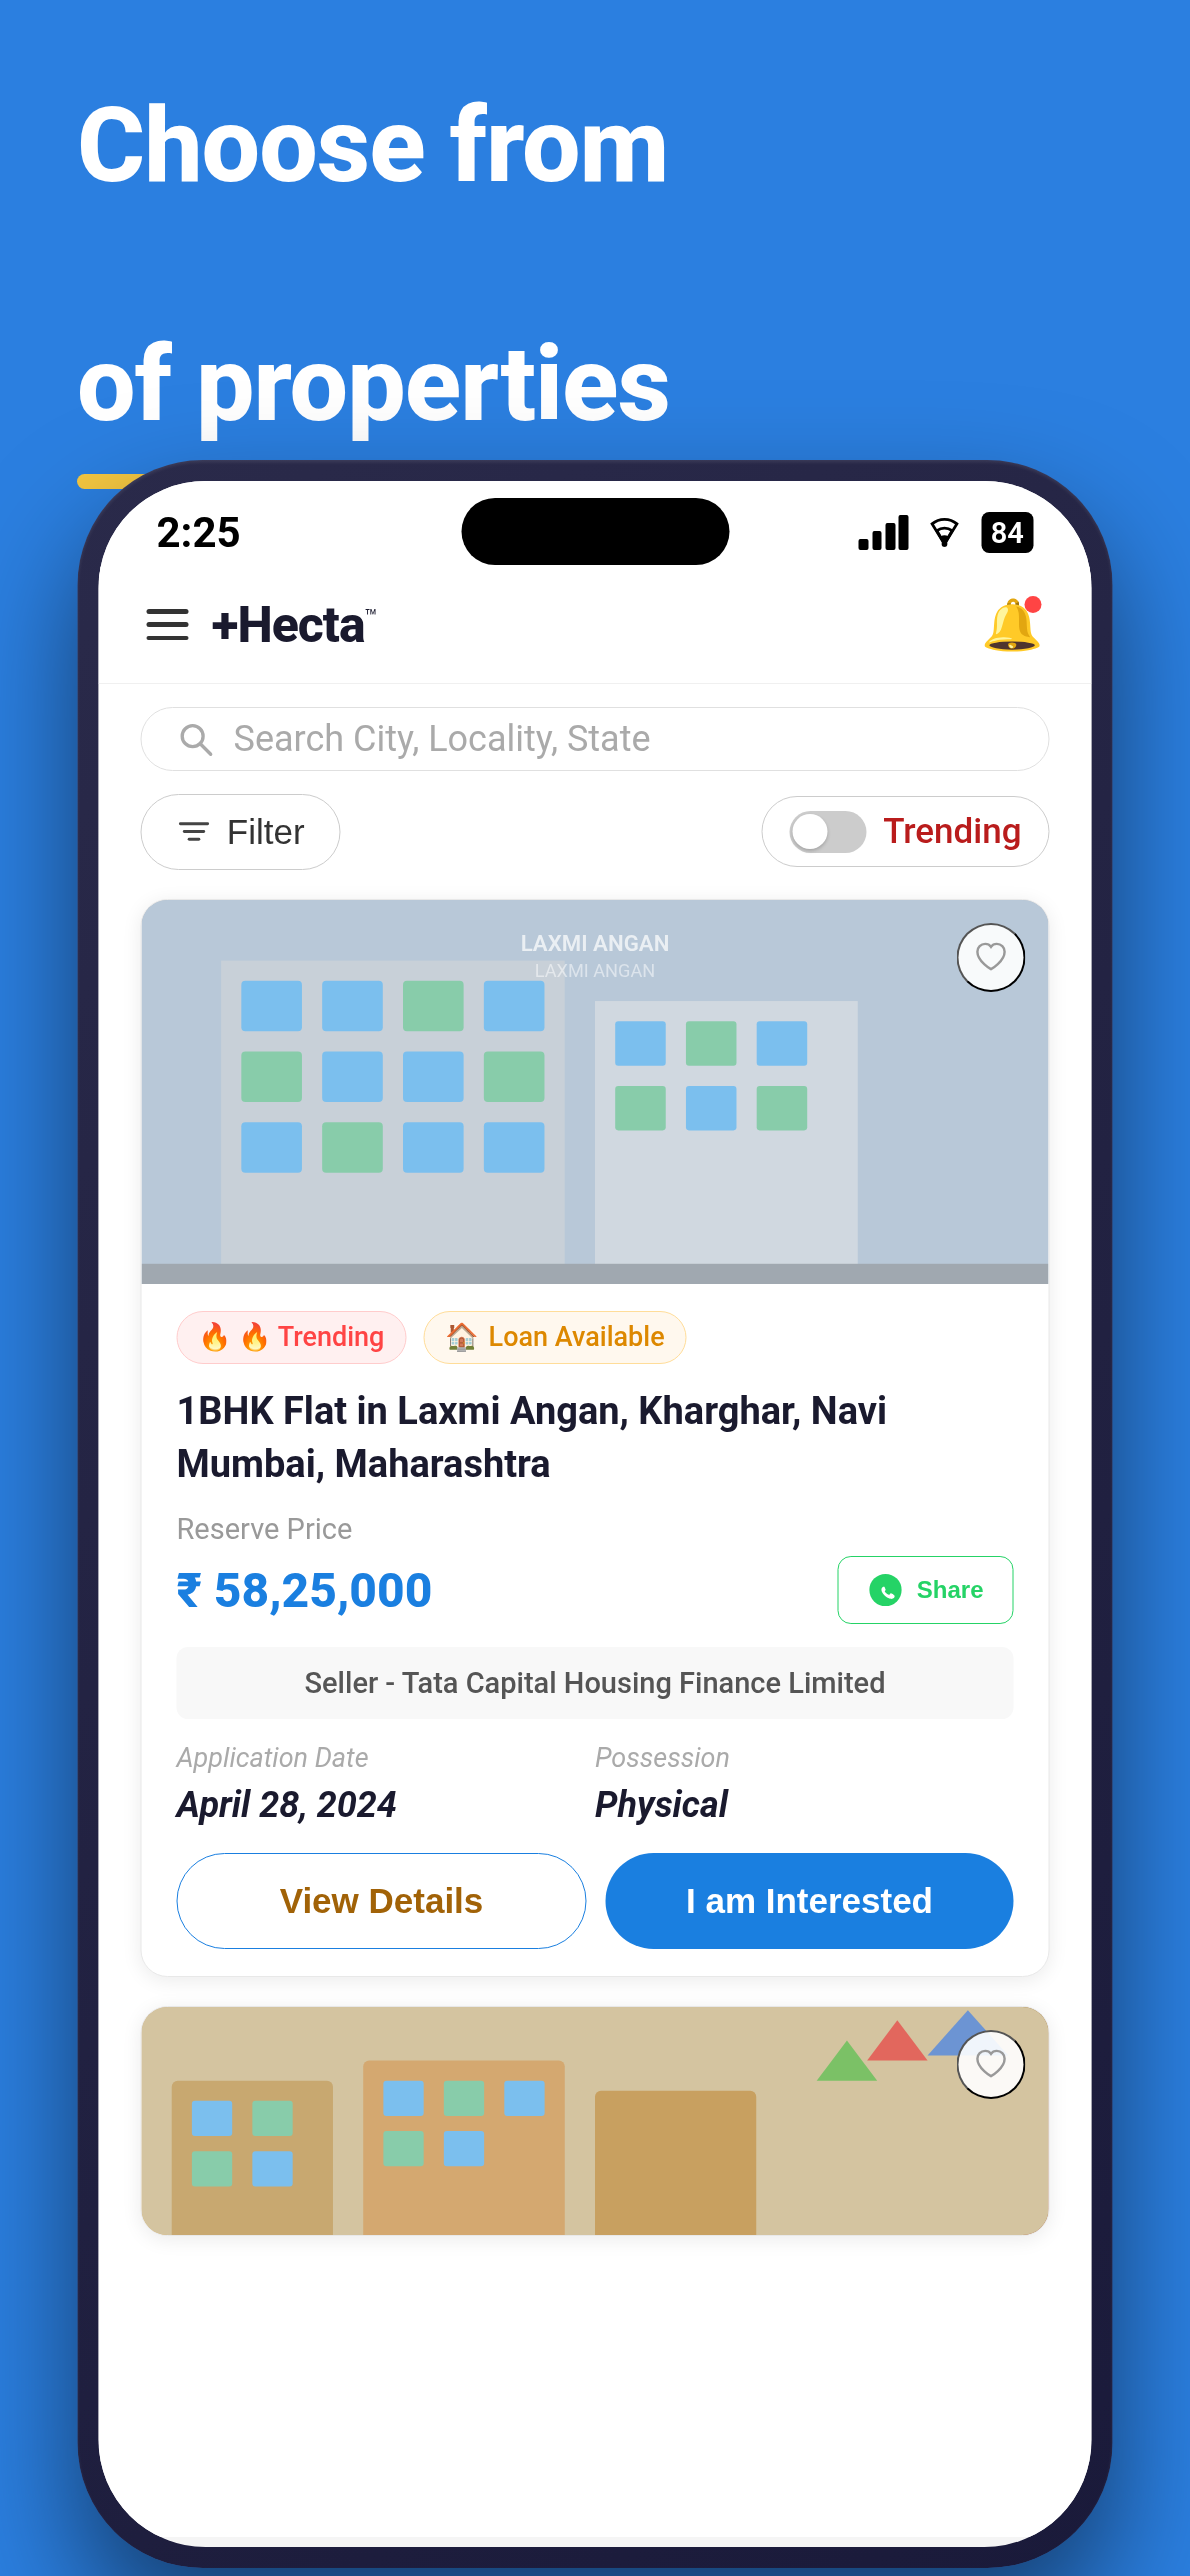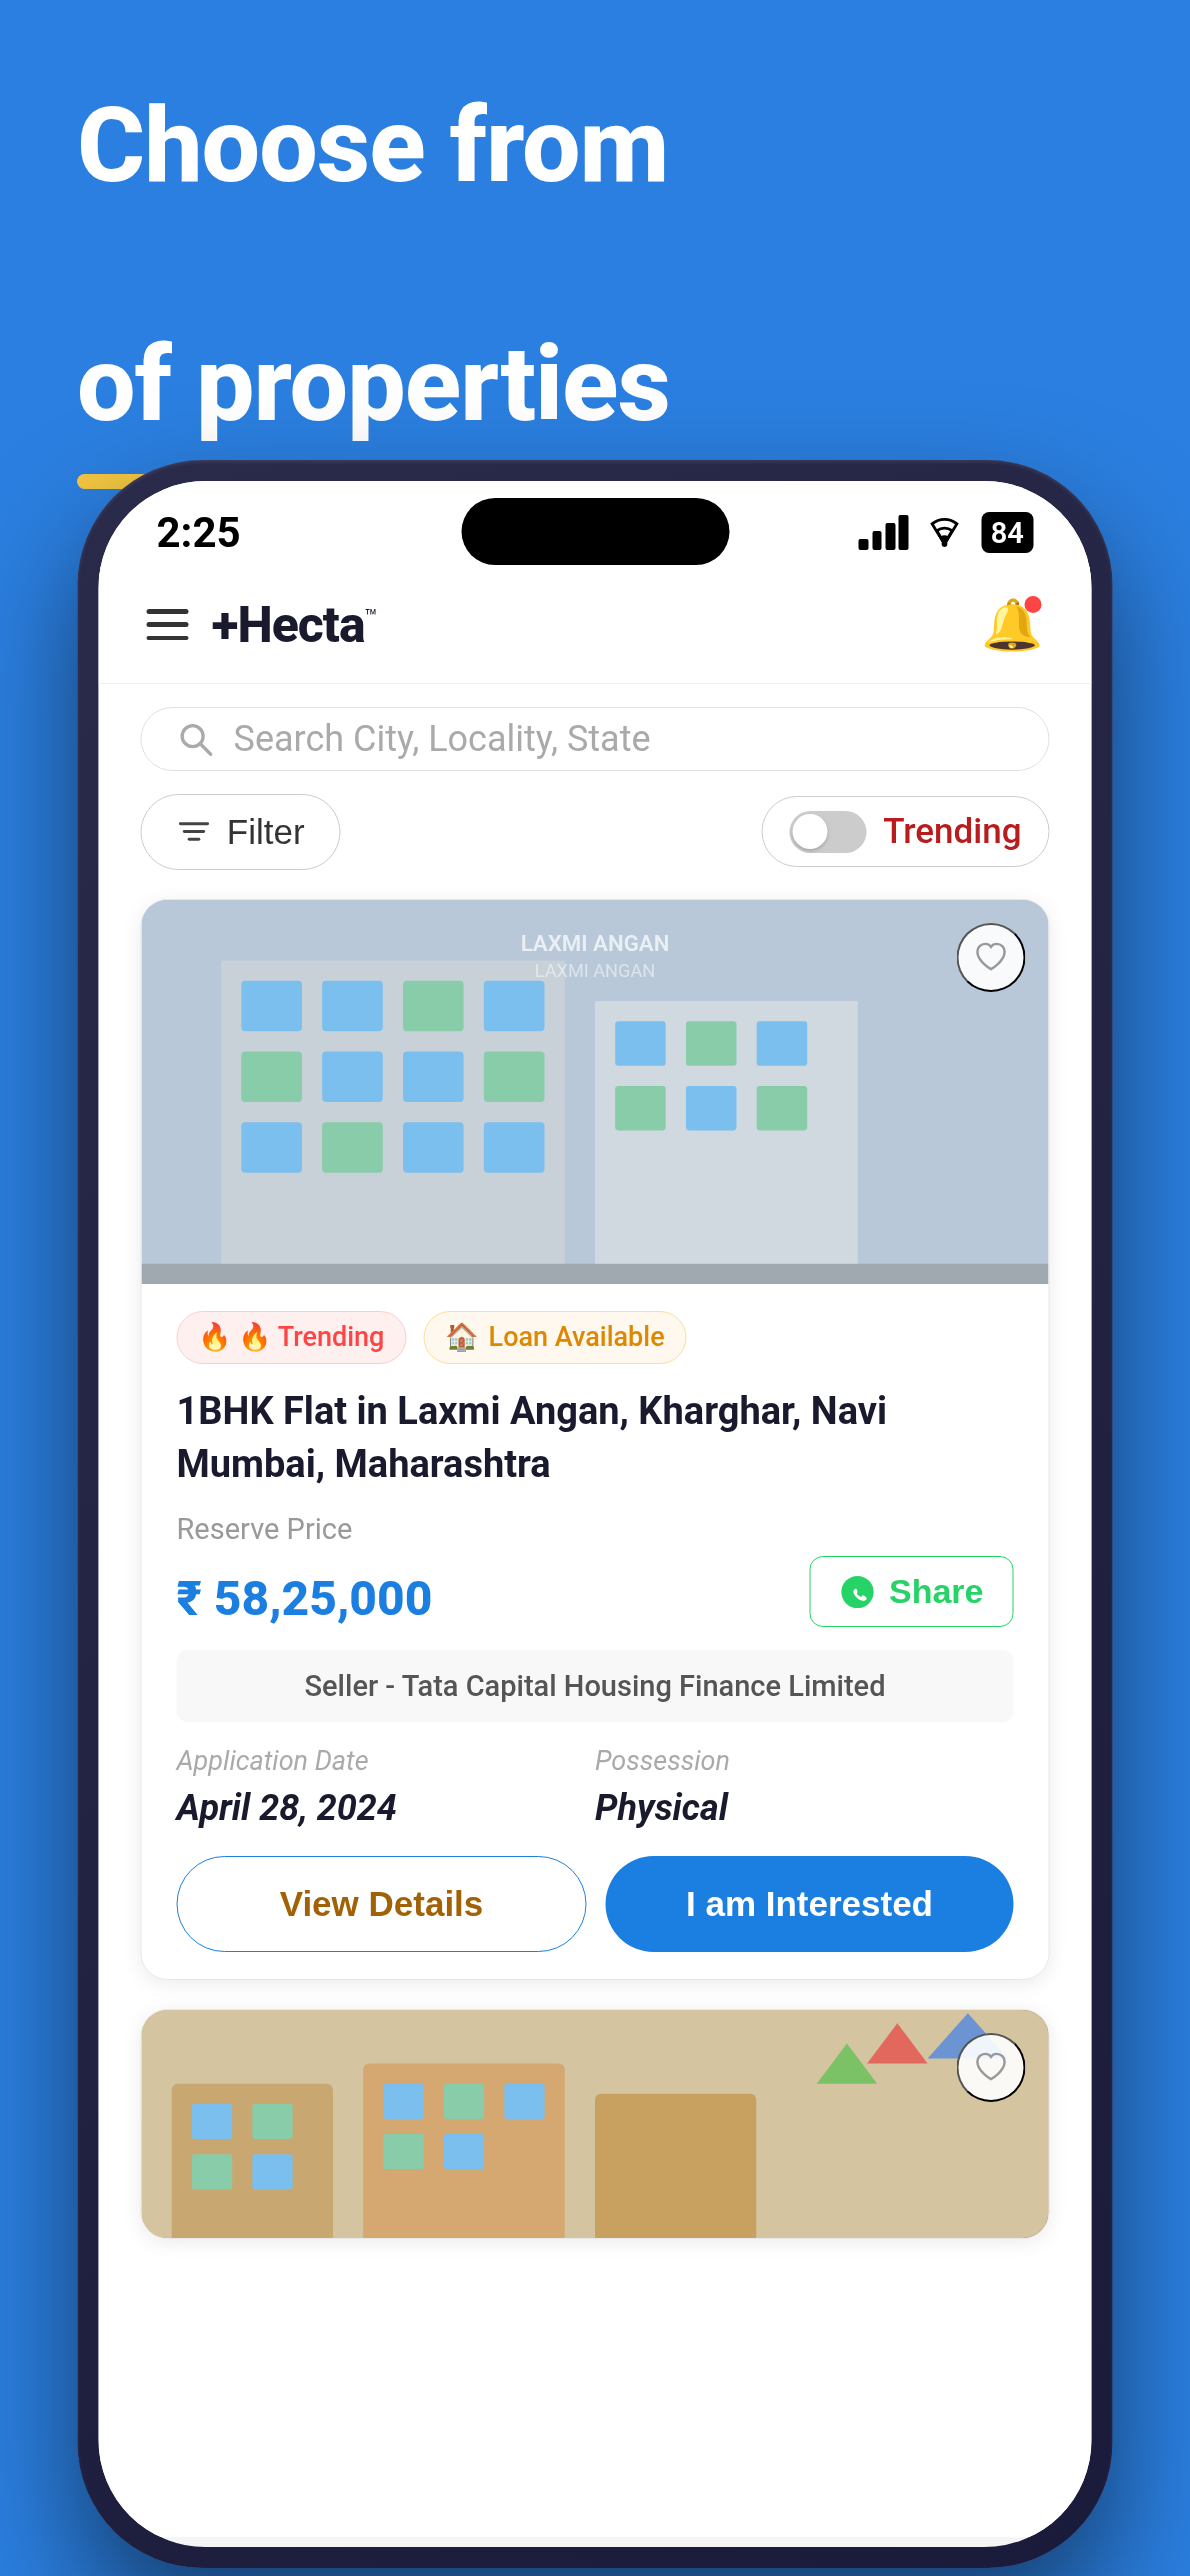--- a/index.html
+++ b/index.html
@@ -369,40 +369,40 @@
     .reserve-label {
       font-size: 29px;
       color: #999999;
       margin-bottom: 9.6px;
       font-weight: 400;
     }
 
     .price-row {
       display: flex;
       justify-content: space-between;
-      align-items: flex-end;
+      align-items: center;
       margin-bottom: 23px;
     }
 
     .price-value {
       font-size: 48px;
       font-weight: 800;
       color: #1A7FE0;
     }
 
     .share-btn {
       display: flex;
       align-items: center;
       gap: 13.4px;
       border: 1.9px solid #25D366;
       border-radius: 13.4px;
       padding: 15.3px 29px;
       cursor: pointer;
       color: #25D366;
-      font-size: 34px;
+      font-size: 24px;
       font-weight: 600;
       background: #FFFFFF;
     }
 
     .seller-row {
       background: #F8F8F8;
       border-radius: 11.5px;
       padding: 19px 27px;
       font-size: 29px;
       color: #555555;

